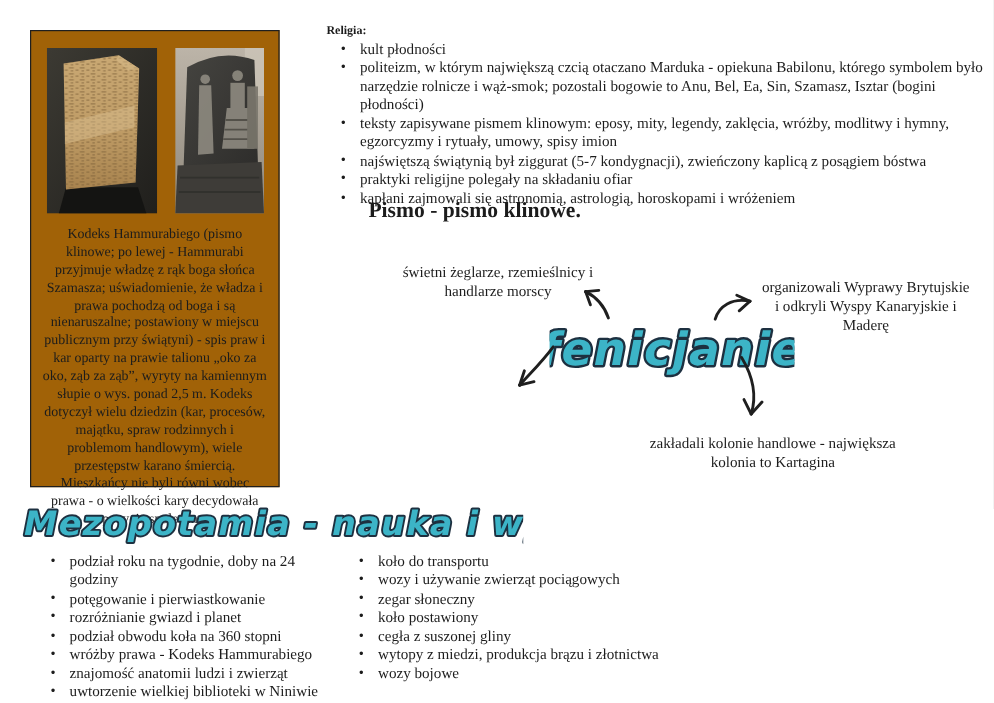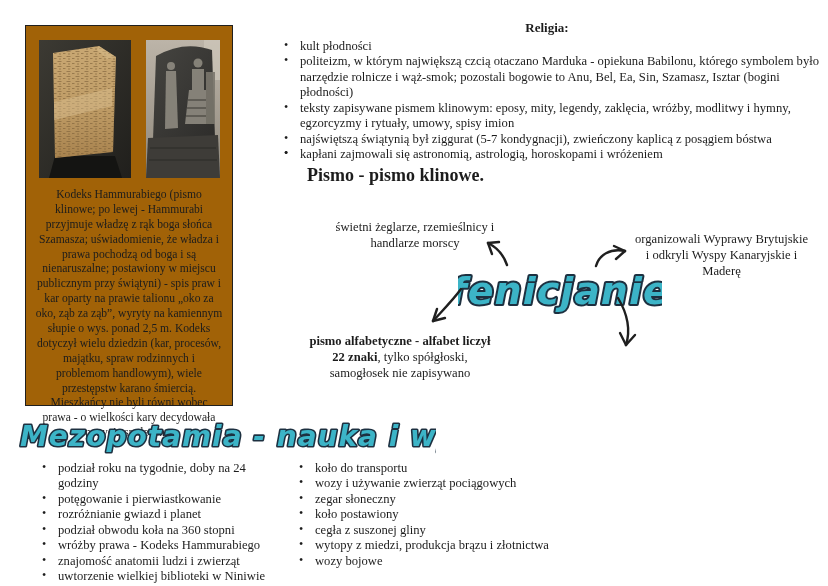--- a/index.html
+++ b/index.html
@@ -12,21 +12,21 @@
   .panel{
     position:absolute;left:25px;top:25px;width:208px;height:381px;
     border:1.5px solid #1f1f1f;box-sizing:border-box;background:#a16207;
   }
   .photos{display:flex;justify-content:center;gap:15px;margin-top:14px;}
   .caption{
     margin:10px 9px 0;text-align:center;font-size:11.6px;line-height:1.285;
   }
   
   .religion{position:absolute;left:272px;top:20px;width:550px;font-size:12.6px;}
-  .religion h3{margin:0 0 3px 0;font-size:13px;text-align:center;}
+  .religion h3{margin:0 0 3px 0;font-size:10px;}
   ul.dots{list-style:none;margin:0;padding:0;}
   ul.dots li{position:relative;padding-left:28px;line-height:1.23;}
   ul.dots li .blt{position:absolute;left:12px;top:-1px;font-size:12px;}
   .pismo{position:absolute;left:272px;top:165px;font-size:18px;font-weight:bold;margin-left:35px;}
   
   .node{position:absolute;text-align:center;font-size:12.6px;line-height:1.27;}
   .node-tl{left:326px;top:220px;width:178px;}
   .node-tr{left:634px;top:232px;width:175px;}
   .node-bl{left:306px;top:334px;width:188px;}
   .node-br{left:534px;top:362px;width:220px;}
@@ -110,30 +110,30 @@
     <p class="caption">Kodeks Hammurabiego (pismo klinowe; po lewej - Hammurabi przyjmuje władzę z rąk boga słońca Szamasza; uświadomienie, że władza i prawa pochodzą od boga i są nienaruszalne; postawiony w miejscu publicznym przy świątyni) - spis praw i kar oparty na prawie talionu „oko za oko, ząb za ząb”, wyryty na kamiennym słupie o wys. ponad 2,5 m. Kodeks dotyczył wielu dziedzin (kar, procesów, majątku, spraw rodzinnych i problemom handlowym), wiele przestępstw karano śmiercią. Mieszkańcy nie byli równi wobec prawa - o wielkości kary decydowała pozycja społeczna.</p>
   </div>
 
   <div class="religion">
     <h3>Religia:</h3>
     <ul class="dots">
       <li><span class="blt">•</span><span>kult płodności</span></li>
       <li><span class="blt">•</span><span>politeizm, w którym największą czcią otaczano Marduka - opiekuna Babilonu, którego symbolem było narzędzie rolnicze i wąż-smok; pozostali bogowie to Anu, Bel, Ea, Sin, Szamasz, Isztar (bogini płodności)</span></li>
       <li><span class="blt">•</span><span>teksty zapisywane pismem klinowym: eposy, mity, legendy, zaklęcia, wróżby, modlitwy i hymny, egzorcyzmy i rytuały, umowy, spisy imion</span></li>
       <li><span class="blt">•</span><span>najświętszą świątynią był ziggurat (5-7 kondygnacji), zwieńczony kaplicą z posągiem bóstwa</span></li>
-      <li><span class="blt">•</span></li>
+      <li><span class="blt">•</span><span>praktyki religijne polegały na składaniu ofiar</span></li>
       <li><span class="blt">•</span><span>kapłani zajmowali się astronomią, astrologią, horoskopami i wróżeniem</span></li>
     </ul>
   </div>
 
   <div class="pismo">Pismo - pismo klinowe.</div>
 
   <div class="node node-tl">świetni żeglarze, rzemieślnicy i handlarze morscy</div>
   <div class="node node-tr">organizowali Wyprawy Brytujskie i odkryli Wyspy Kanaryjskie i Maderę</div>
-  <div class="node node-bl"><b>pismo alfabetyczne - alfabet liczył 22 znaki</b><span>, tylko spółgłoski, samogłosek nie zapisywano</span></div>
+  <div class="node node-br">zakładali kolonie handlowe - największa kolonia to Kartagina</div>
 
   <svg class="center-title" viewBox="0 0 204 70">
     <text x="102" y="46" text-anchor="middle" class="script-text" font-family="DejaVu Sans, sans-serif" font-size="38" font-weight="bold" font-style="italic" paint-order="stroke" stroke="#1d3040" stroke-width="4" stroke-linejoin="round" fill="#3cb4c7">fenicjanie</text>
   </svg>
 
   <svg class="arrows" viewBox="0 0 520 210" fill="none" stroke="#1f1f1f" stroke-width="2.4" stroke-linecap="round" stroke-linejoin="round">
     <g>
       <path d="M207,55 C204,46 198,38 188,33"></path>
       <path d="M188,33 L199,32"></path>
         <path d="M188,33 L192,44"></path>

